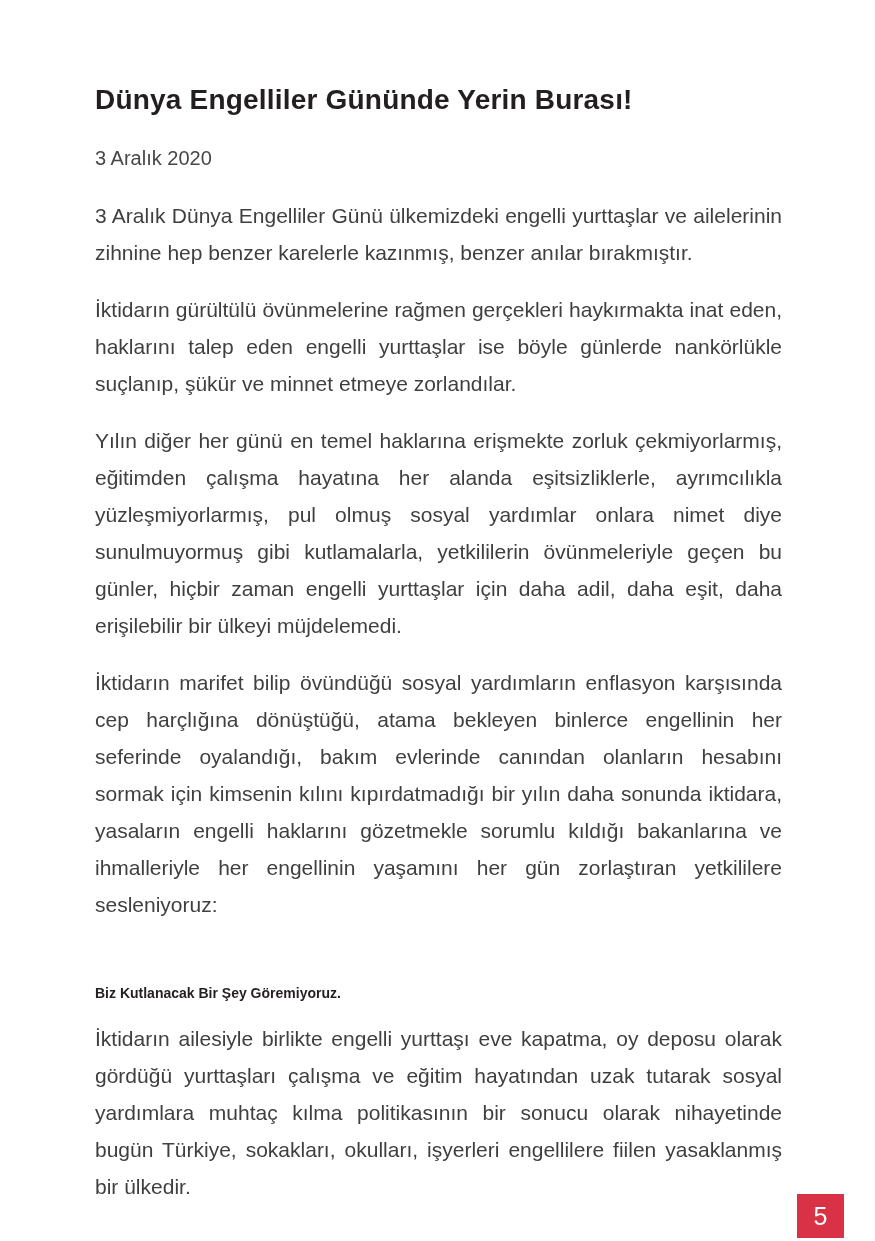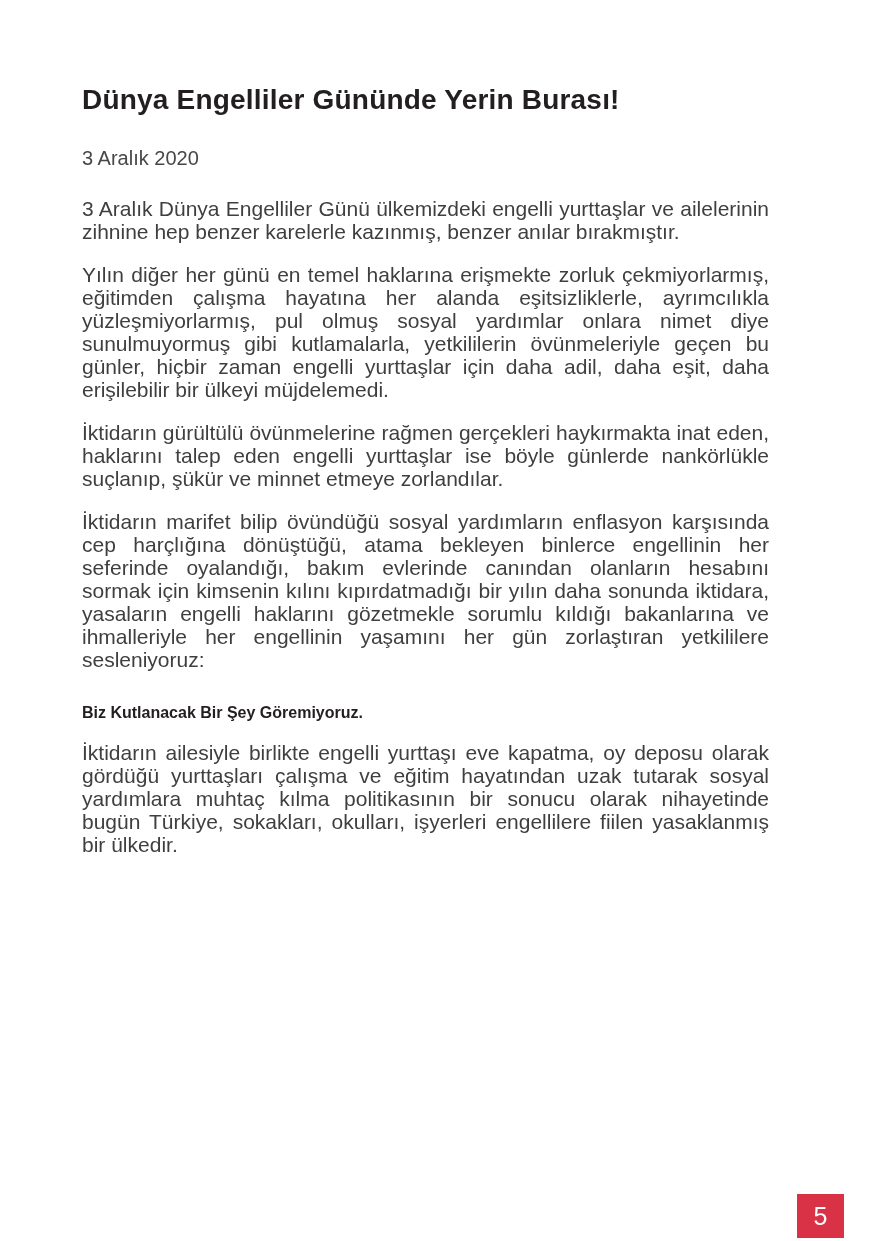--- a/index.html
+++ b/index.html
@@ -10,48 +10,48 @@
   .page {
     position: relative;
     width: 875px;
     height: 1241px;
     background: #ffffff;
     overflow: hidden;
     font-family: "Liberation Sans", "DejaVu Sans", sans-serif;
   }
   .content {
     position: absolute;
-    left: 82px;
+    left: 95px;
     top: 0;
     width: 687px;
   }
   .title {
     margin: 85px 0 0 0;
     font-size: 28px;
     line-height: 1.1;
     font-weight: bold;
     color: #231F20;
     letter-spacing: 0.2px;
   }
   .date-line {
     margin: 31px 0 27px 0;
     font-size: 20px;
     color: #474749;
   }
   .body-text p {
     margin: 0 0 20px 0;
     font-size: 21px;
-    line-height: 23px;
+    line-height: 37px;
     color: #3F3F41;
     text-align: justify;
     text-justify: inter-word;
   }
   .subheading {
-    margin: 33px 0 19px 0;
-    font-size: 16px;
+    margin: 62px 0 19px 0;
+    font-size: 14px;
     font-weight: bold;
     color: #231F20;
   }
   .page-badge {
     position: absolute;
     right: 31px;
     bottom: 3px;
     width: 47px;
     height: 44px;
     background: #D93247;
@@ -67,22 +67,22 @@
 <body>
 
 <div class="page">
   <div class="content">
     <h1 class="title">Dünya Engelliler Gününde Yerin Burası!</h1>
 
     <div class="date-line">3 Aralık 2020</div>
 
     <div class="body-text">
       <p>3 Aralık Dünya Engelliler Günü ülkemizdeki engelli yurttaşlar ve ailelerinin zihnine hep benzer karelerle kazınmış, benzer anılar bırakmıştır.</p>
+      <p>İktidarın gürültülü övünmelerine rağmen gerçekleri haykırmakta inat eden, haklarını talep eden engelli yurttaşlar ise böyle günlerde nankörlükle suçlanıp, şükür ve minnet etmeye zorlandılar.</p>
       <p>Yılın diğer her günü en temel haklarına erişmekte zorluk çekmiyorlarmış, eğitimden çalışma hayatına her alanda eşitsizliklerle, ayrımcılıkla yüzleşmiyorlarmış, pul olmuş sosyal yardımlar onlara nimet diye sunulmuyormuş gibi kutlamalarla, yetkililerin övünmeleriyle geçen bu günler, hiçbir zaman engelli yurttaşlar için daha adil, daha eşit, daha erişilebilir bir ülkeyi müjdelemedi.</p>
-      <p>İktidarın gürültülü övünmelerine rağmen gerçekleri haykırmakta inat eden, haklarını talep eden engelli yurttaşlar ise böyle günlerde nankörlükle suçlanıp, şükür ve minnet etmeye zorlandılar.</p>
       <p>İktidarın marifet bilip övündüğü sosyal yardımların enflasyon karşısında cep harçlığına dönüştüğü, atama bekleyen binlerce engellinin her seferinde oyalandığı, bakım evlerinde canından olanların hesabını sormak için kimsenin kılını kıpırdatmadığı bir yılın daha sonunda iktidara, yasaların engelli haklarını gözetmekle sorumlu kıldığı bakanlarına ve ihmalleriyle her engellinin yaşamını her gün zorlaştıran yetkililere sesleniyoruz:</p>
 
       <h2 class="subheading">Biz Kutlanacak Bir Şey Göremiyoruz.</h2>
 
       <p>İktidarın ailesiyle birlikte engelli yurttaşı eve kapatma, oy deposu olarak gördüğü yurttaşları çalışma ve eğitim hayatından uzak tutarak sosyal yardımlara muhtaç kılma politikasının bir sonucu olarak nihayetinde bugün Türkiye, sokakları, okulları, işyerleri engellilere fiilen yasaklanmış bir ülkedir.</p>
     </div>
   </div>
 
   <div class="page-badge">5</div>
 </div>

